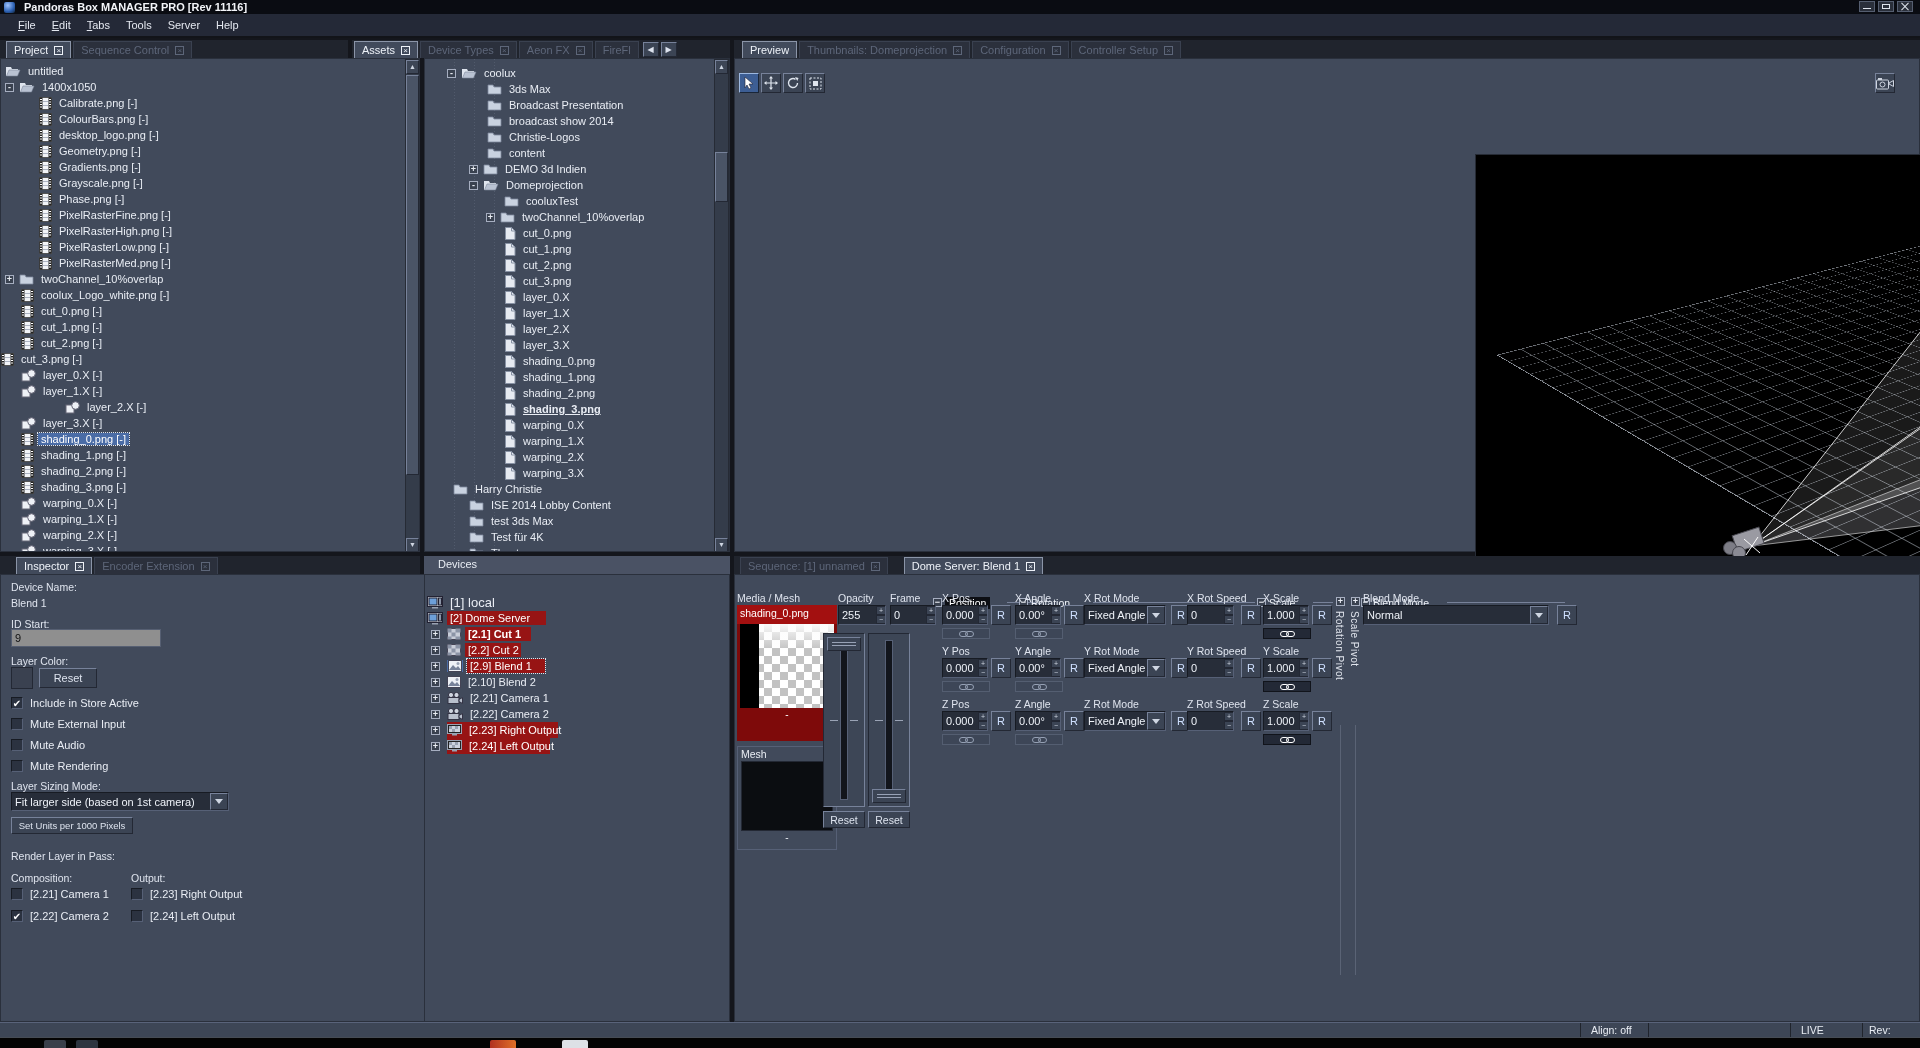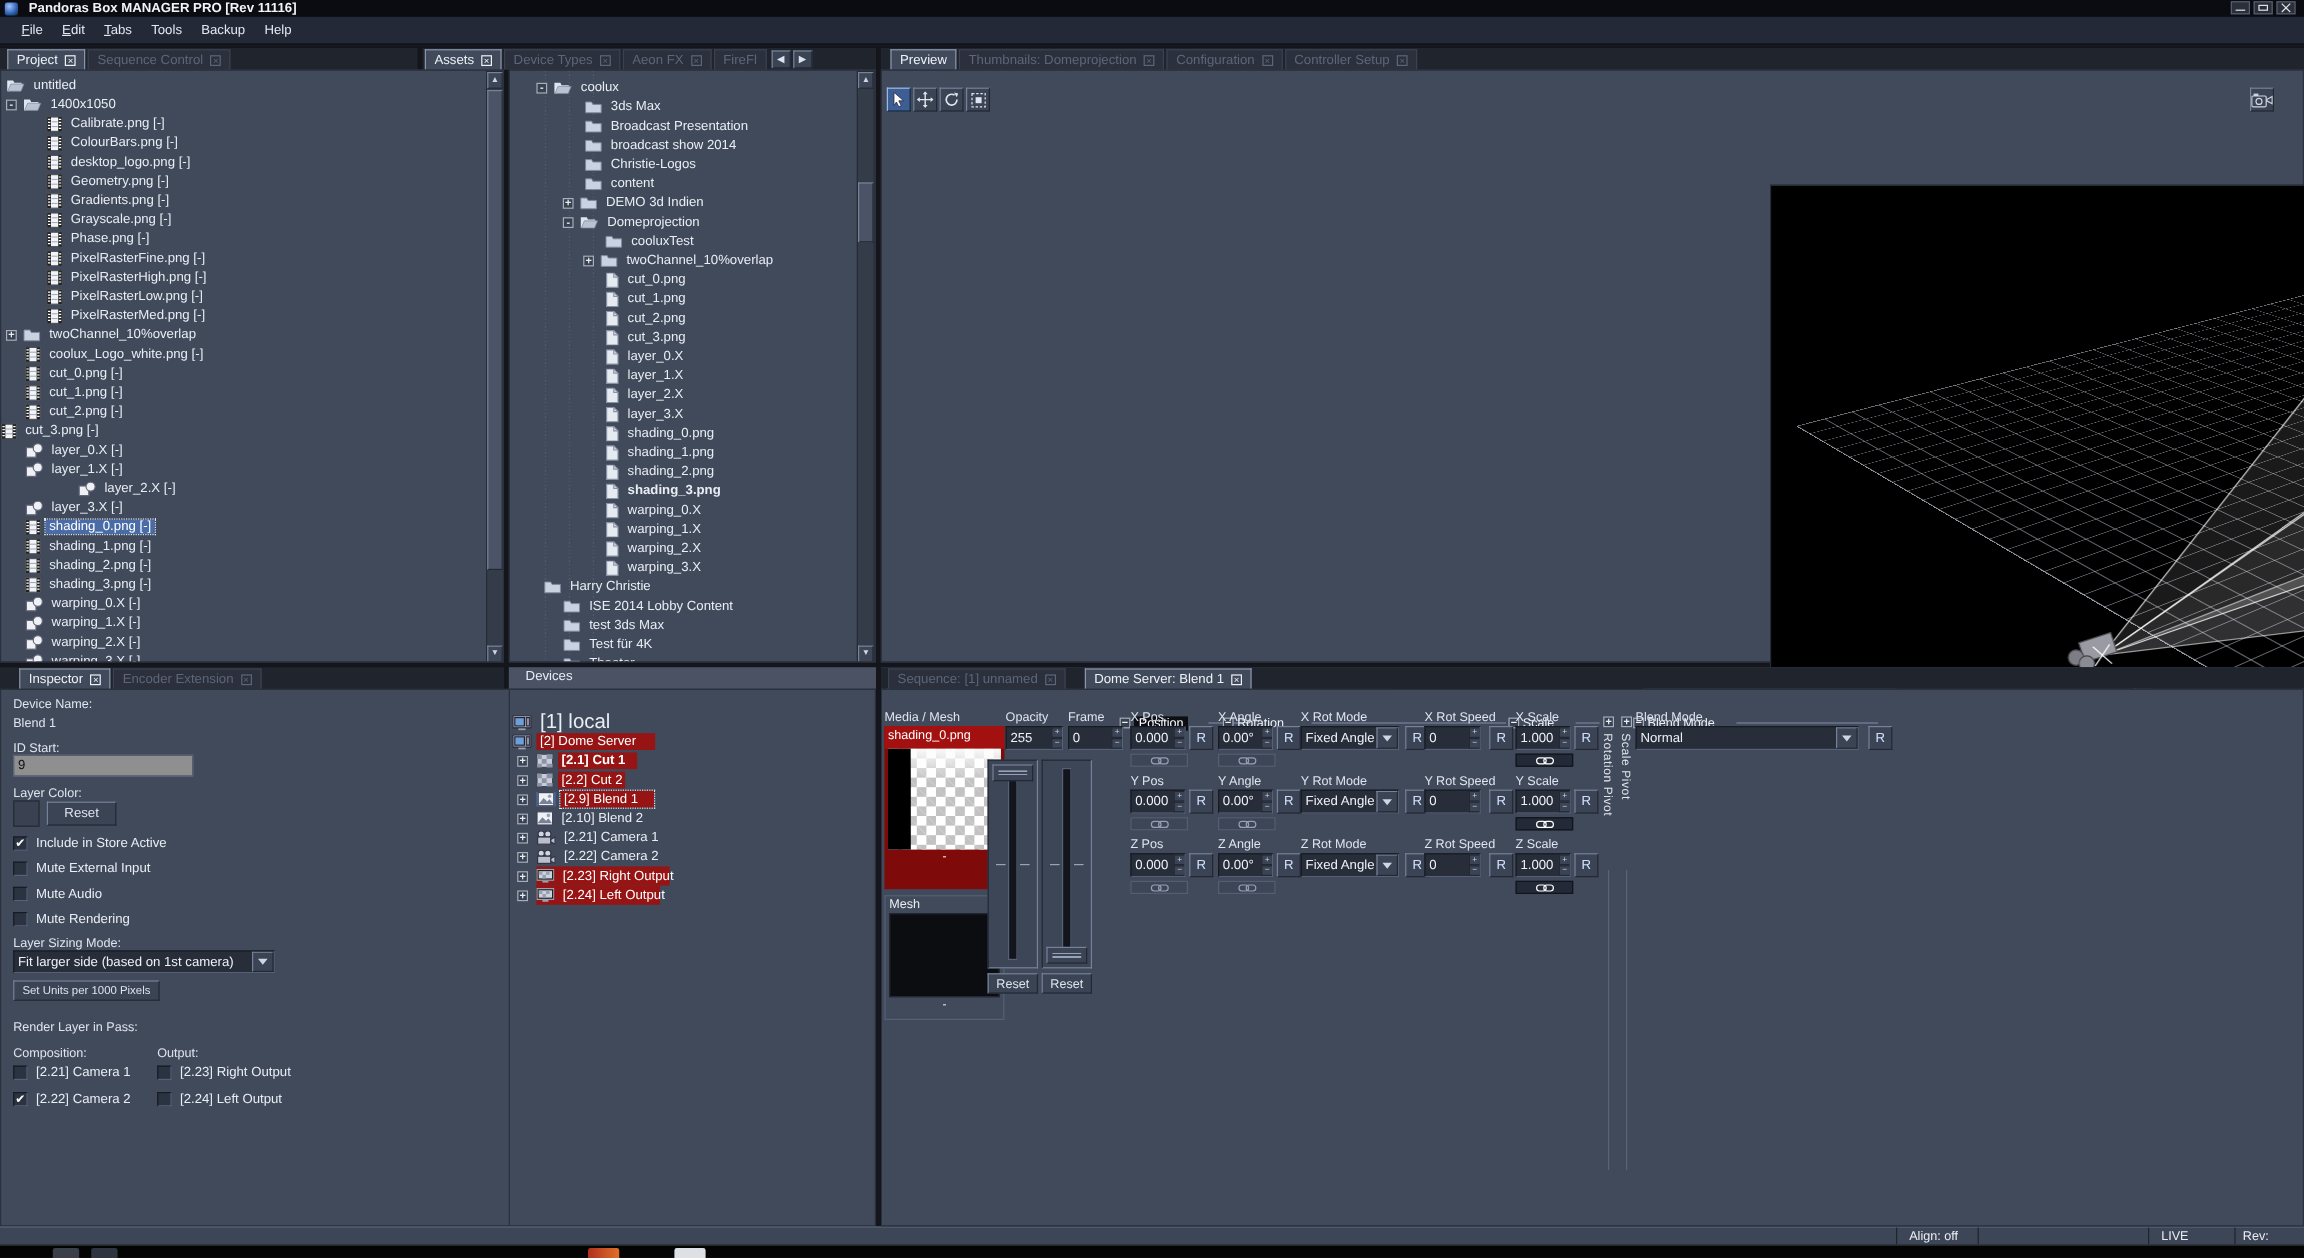--- a/index.html
+++ b/index.html
@@ -110,21 +110,21 @@
     <div class="winbtn" id="btn-min"></div>
     <div class="winbtn" id="btn-max"></div>
     <div class="winbtn" id="btn-close"></div>
   </div>
 </div>
 <div id="menubar">
     <div class="menu-item"><u>F</u>ile</div>
     <div class="menu-item"><u>E</u>dit</div>
     <div class="menu-item"><u>T</u>abs</div>
     <div class="menu-item">Tools</div>
-    <div class="menu-item">Backup</div>
+    <div class="menu-item">Server</div>
     <div class="menu-item">Help</div>
   </div>
 
 <div class="tabstrip" id="strip-project" style="left:0;top:40px;width:348px;padding-left:6px;">
     <div class="tab active">
       <div style="overflow: hidden;">Project</div>
       <div class="closebox">×</div>
     </div>
     <div class="tab">
       <div style="overflow: hidden;">Sequence Control</div>
@@ -699,21 +699,21 @@
         </div>
         <div class="tree-row" style="top: 326px; right: 16px; padding-left: 79px;">
           <div class="ticon" style="margin-left: 0px;">
             <svg width="12" height="13" viewBox="0 0 12 13">
               <path d="M1.5 0.5h6l3.5 3.5v8.5h-9.5z" fill="#e6eaf1" stroke="#8892a4"></path>
               <path d="M7.5 0.5v3.5h3.5" fill="none" stroke="#8892a4"></path>
             </svg>
           </div>
           <div class="tlabel">shading_2.png</div>
         </div>
-        <div class="tree-row" style="top: 342px; right: 16px; padding-left: 79px;">
+        <div class="tree-row" style="top: 342px; right: 16px; padding-left: 79px; text-decoration: underline;">
           <div class="ticon" style="margin-left: 0px;">
             <svg width="12" height="13" viewBox="0 0 12 13">
               <path d="M1.5 0.5h6l3.5 3.5v8.5h-9.5z" fill="#e6eaf1" stroke="#8892a4"></path>
               <path d="M7.5 0.5v3.5h3.5" fill="none" stroke="#8892a4"></path>
             </svg>
           </div>
           <div class="tlabel bold">shading_3.png</div>
         </div>
         <div class="tree-row" style="top: 358px; right: 16px; padding-left: 79px;">
           <div class="ticon" style="margin-left: 0px;">
@@ -967,21 +967,21 @@
   <div id="devices-rows" style="position:absolute;inset:0;">
       <div class="devrow" style="top: 19px; left: 0px; right: 0px; padding-left: 2px;">
         <div class="ticon" style="margin: 0px 4px 0px 0px;">
           <svg width="16" height="13" viewBox="0 0 16 13">
             <rect x="0.5" y="0.5" width="15" height="10" fill="#d5dae3" stroke="#223"></rect>
             <rect x="2" y="2" width="8" height="7" fill="#6d9fd8" stroke="#223"></rect>
             <rect x="11.5" y="2" width="3" height="7" fill="#8b94a6" stroke="#223"></rect>
             <rect x="5" y="11" width="6" height="1.5" fill="#99a2b2"></rect>
           </svg>
         </div>
-        <div style="padding: 1px 3px; font-size: 17px;">[1] local</div>
+        <div style="padding: 1px 3px; font-size: 13px;">[1] local</div>
       </div>
       <div class="devrow" style="top: 35px; left: 0px; right: 0px; padding-left: 2px;">
         <div class="ticon" style="margin: 0px 4px 0px 0px;">
           <svg width="16" height="13" viewBox="0 0 16 13">
             <rect x="0.5" y="0.5" width="15" height="10" fill="#d5dae3" stroke="#223"></rect>
             <rect x="2" y="2" width="8" height="7" fill="#6d9fd8" stroke="#223"></rect>
             <rect x="11.5" y="2" width="3" height="7" fill="#8b94a6" stroke="#223"></rect>
             <rect x="5" y="11" width="6" height="1.5" fill="#99a2b2"></rect>
           </svg>
         </div>

